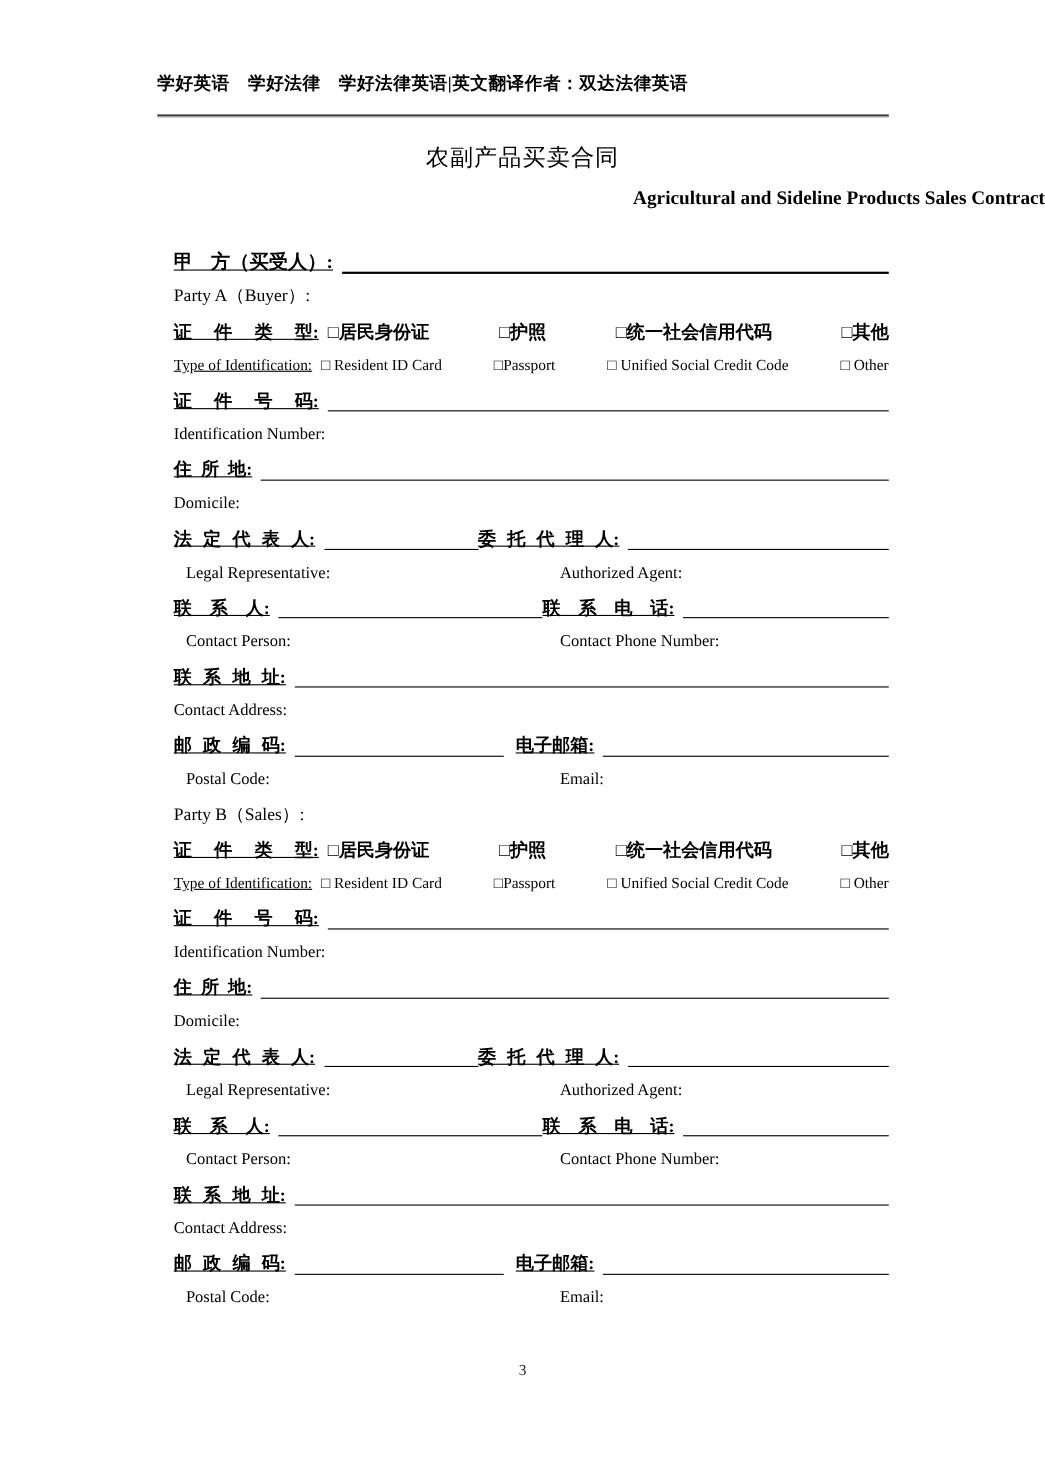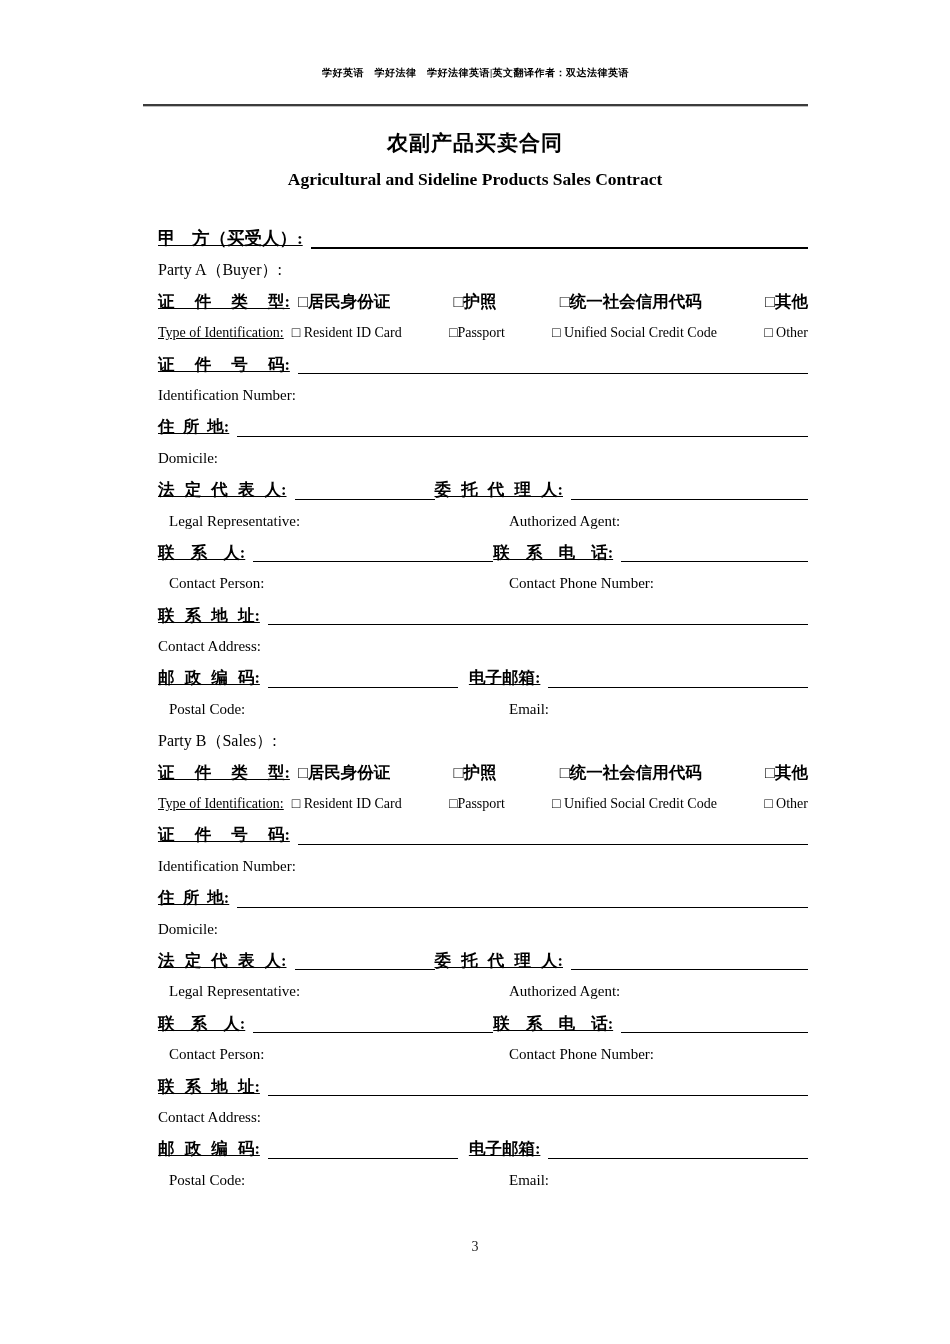--- a/index.html
+++ b/index.html
@@ -8,36 +8,36 @@
     width:950px;height:1344px;
     margin:0 auto;
     background:#ffffff;
     color:#000;
     font-family:"Liberation Serif","DejaVu Serif",serif;
     overflow:hidden;
   }
   
   .header-credit{
     position:absolute;top:66px;left:143px;right:142px;
-    text-align:center;font-size:10px;font-weight:bold;
+    text-align:left;font-size:16px;font-weight:bold;
     letter-spacing:.5px;white-space:nowrap;
   }
   .rule{
     position:absolute;top:104px;left:143px;right:142px;
     border-top:2px solid #3c3c3c;border-bottom:1px solid #bdbdbd;
     height:0;
   }
   
   .title-cn{
     position:absolute;top:129px;left:0;right:0;
-    text-align:center;font-size:21px;font-weight:bold;letter-spacing:1px;
+    text-align:center;font-size:21px;font-weight:normal;letter-spacing:1px;
   }
   .title-en{
     position:absolute;top:169px;left:0;right:0;
-    text-align:center;font-size:17.5px;font-weight:bold;
+    text-align:right;font-size:17.5px;font-weight:bold;
   }
   
   .body{
     position:absolute;top:223px;left:158px;width:650px;
   }
   .line{
     display:flex;align-items:stretch;
     height:31.4px;line-height:31.4px;
     white-space:nowrap;font-size:16.5px;font-weight:bold;
   }

